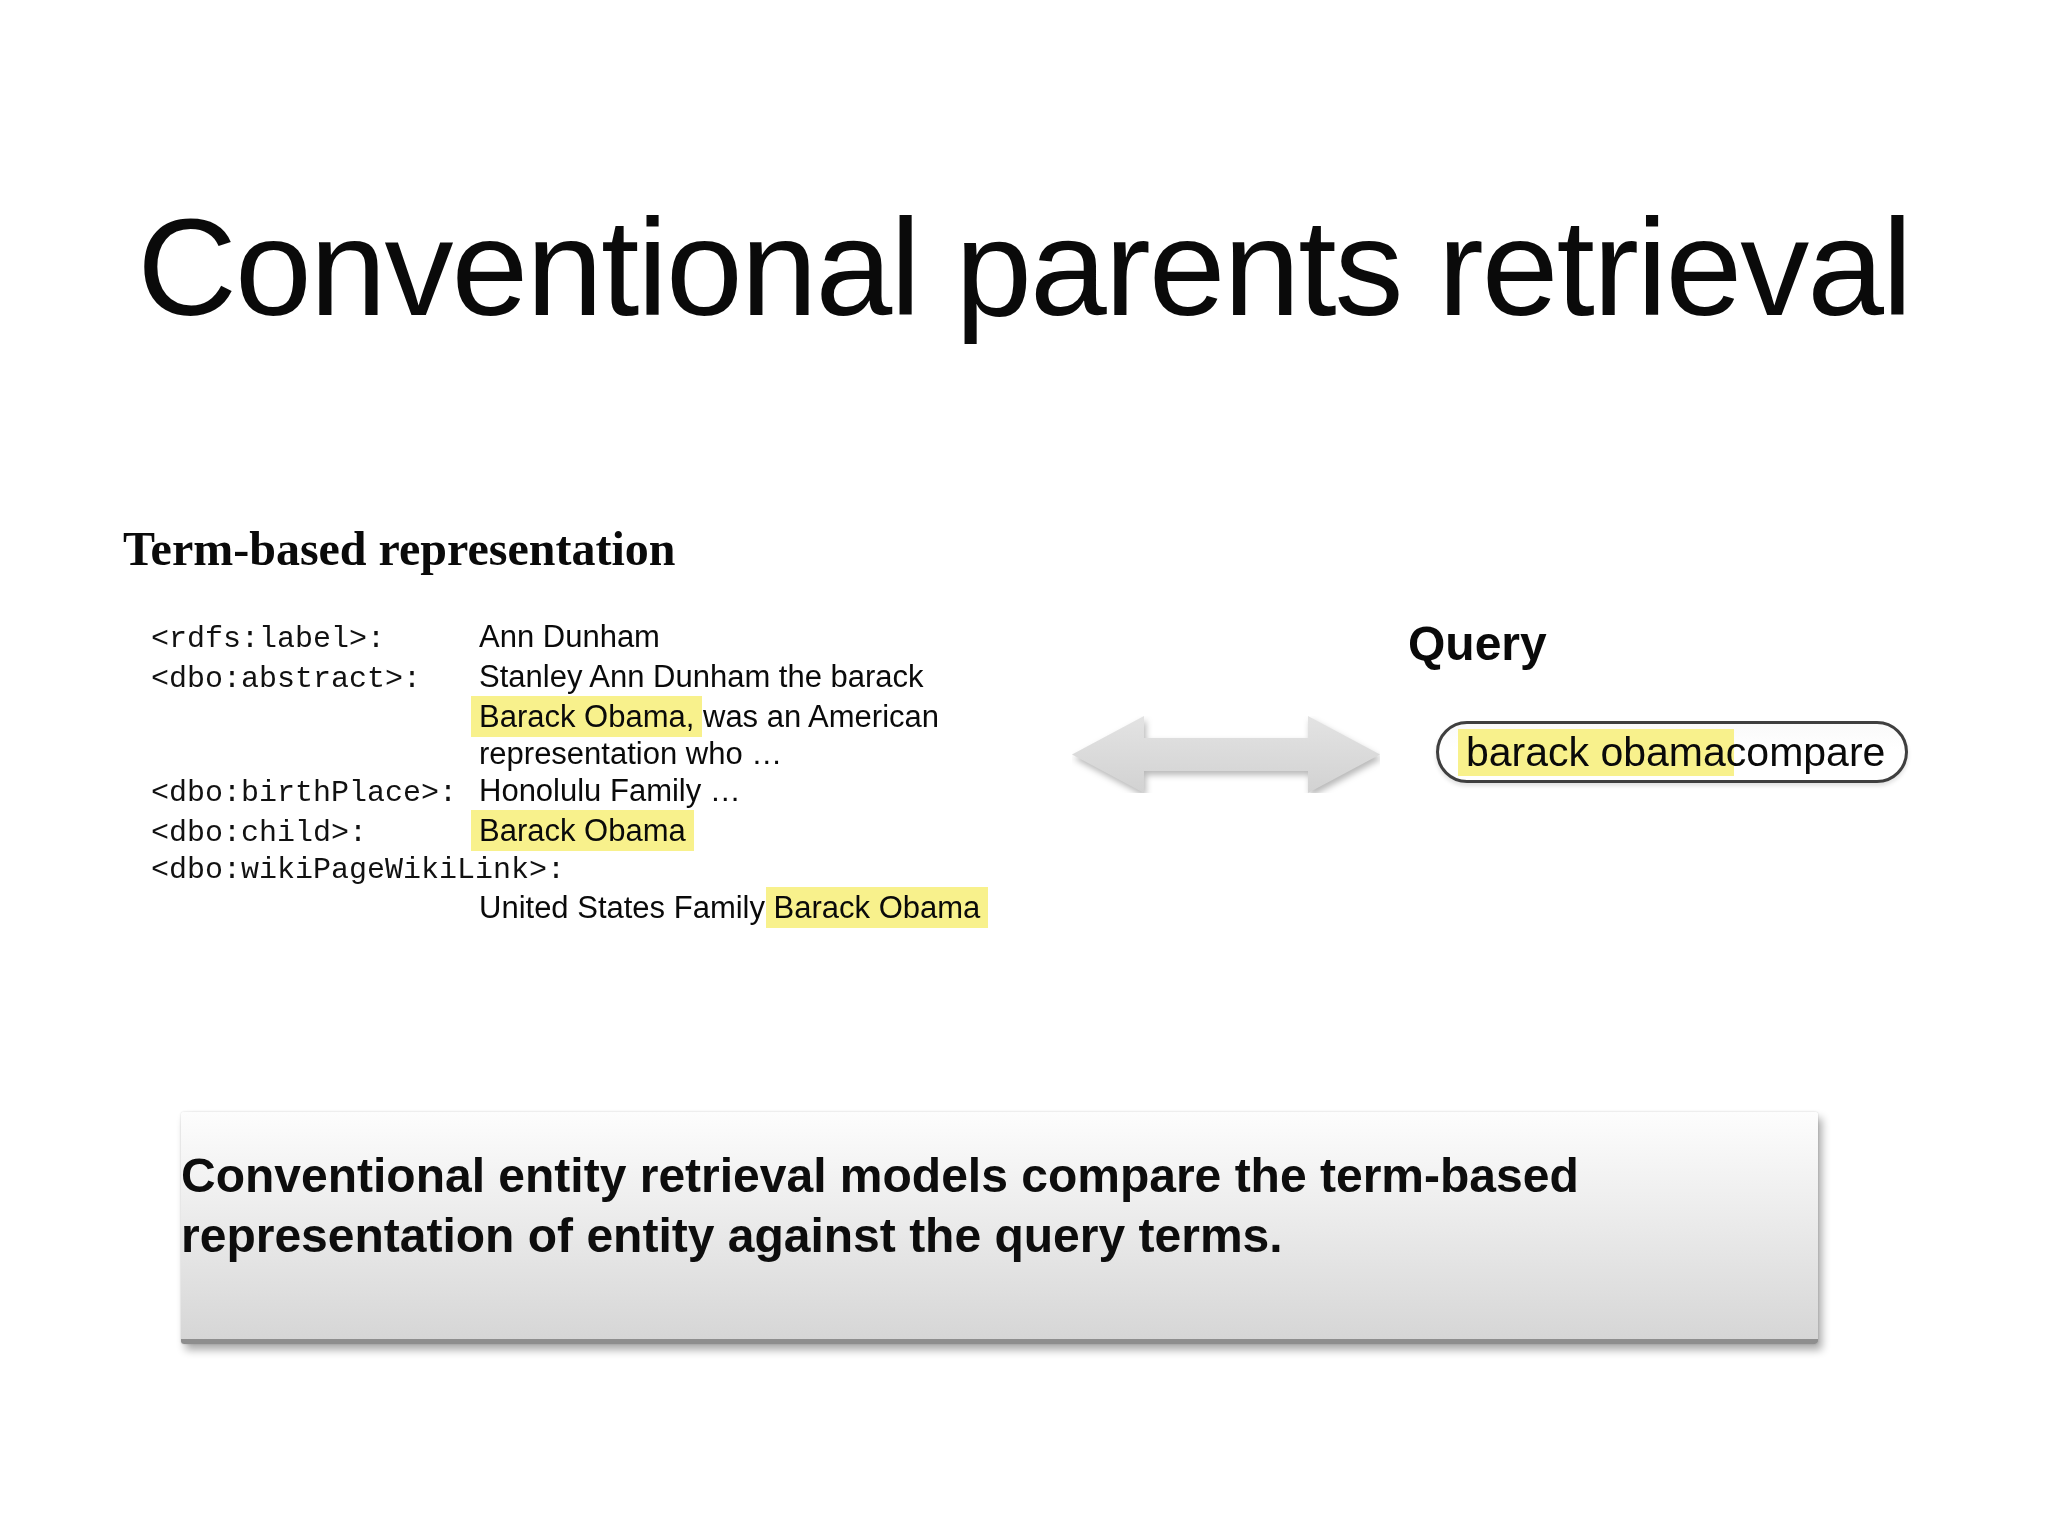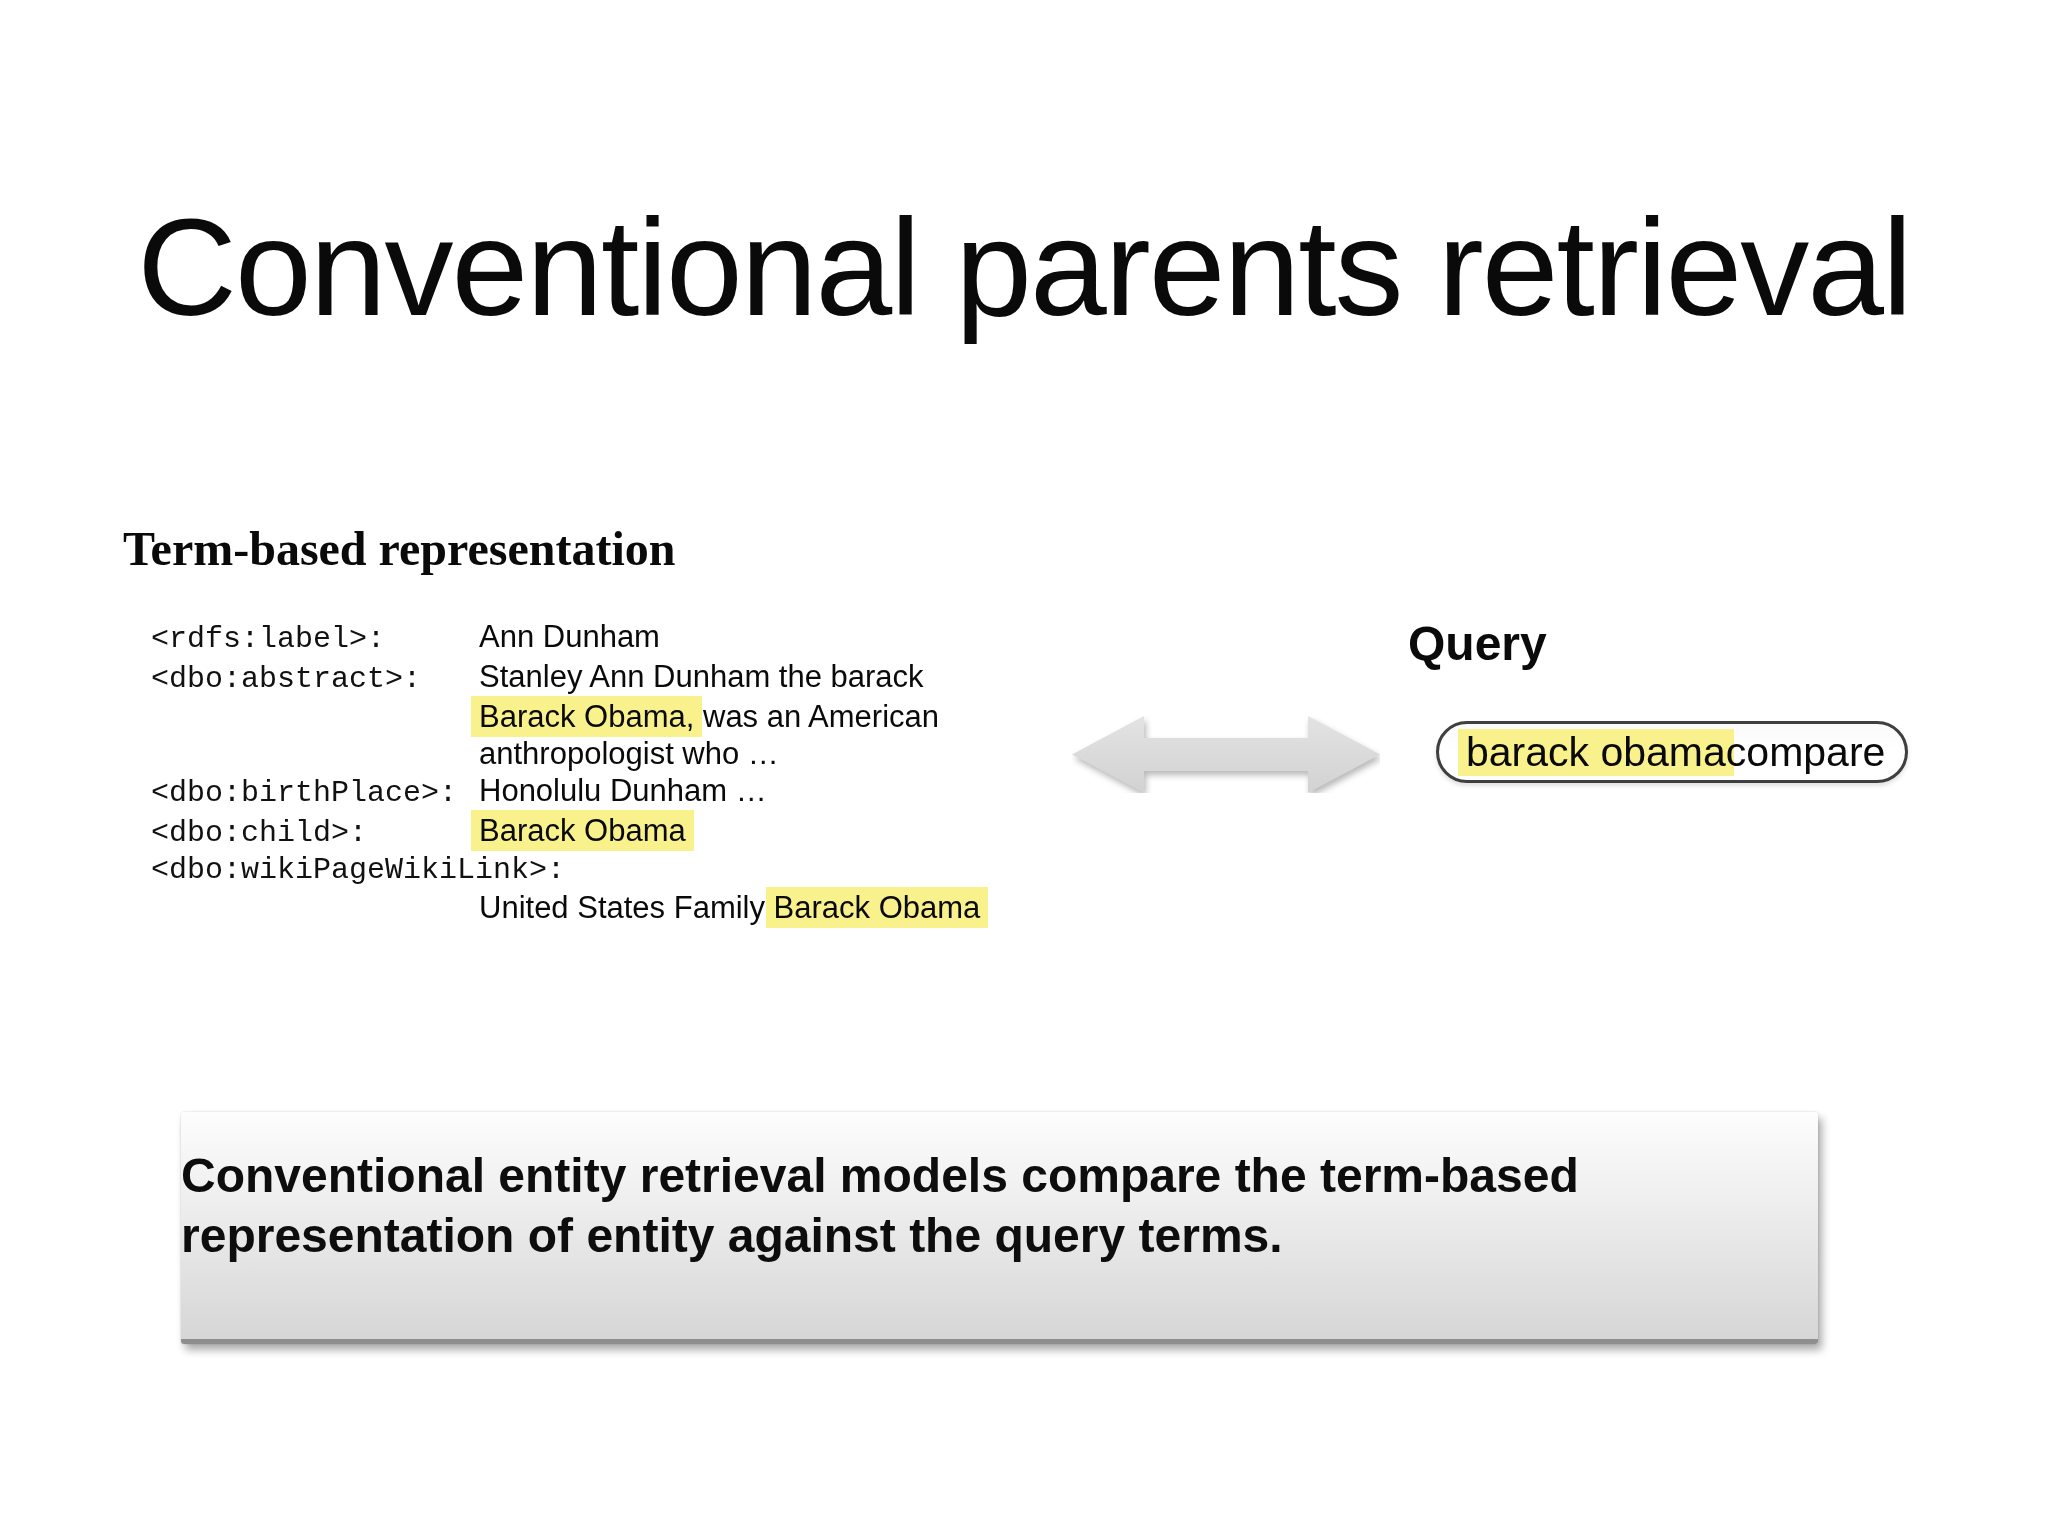--- a/index.html
+++ b/index.html
@@ -66,25 +66,25 @@
     <div class="trow">
       <span class="prop">&lt;dbo:abstract&gt;:</span>
       <span class="val"><span>Stanley Ann Dunham the barack</span></span>
     </div>
     <div class="trow">
       <span class="prop"></span>
       <span class="val"><span class="hl">Barack Obama,</span><span> was an American</span></span>
     </div>
     <div class="trow">
       <span class="prop"></span>
-      <span class="val"><span>anthropologist who …</span></span>
+      <span class="val"><span>representation who …</span></span>
     </div>
     <div class="trow">
       <span class="prop">&lt;dbo:birthPlace&gt;:</span>
-      <span class="val"><span>Honolulu Dunham …</span></span>
+      <span class="val"><span>Honolulu Family …</span></span>
     </div>
     <div class="trow">
       <span class="prop">&lt;dbo:child&gt;:</span>
       <span class="val"><span class="hl">Barack Obama</span></span>
     </div>
     <div class="trow">
       <span class="prop">&lt;dbo:wikiPageWikiLink&gt;:</span>
     </div>
     <div class="trow">
       <span class="prop"></span>

